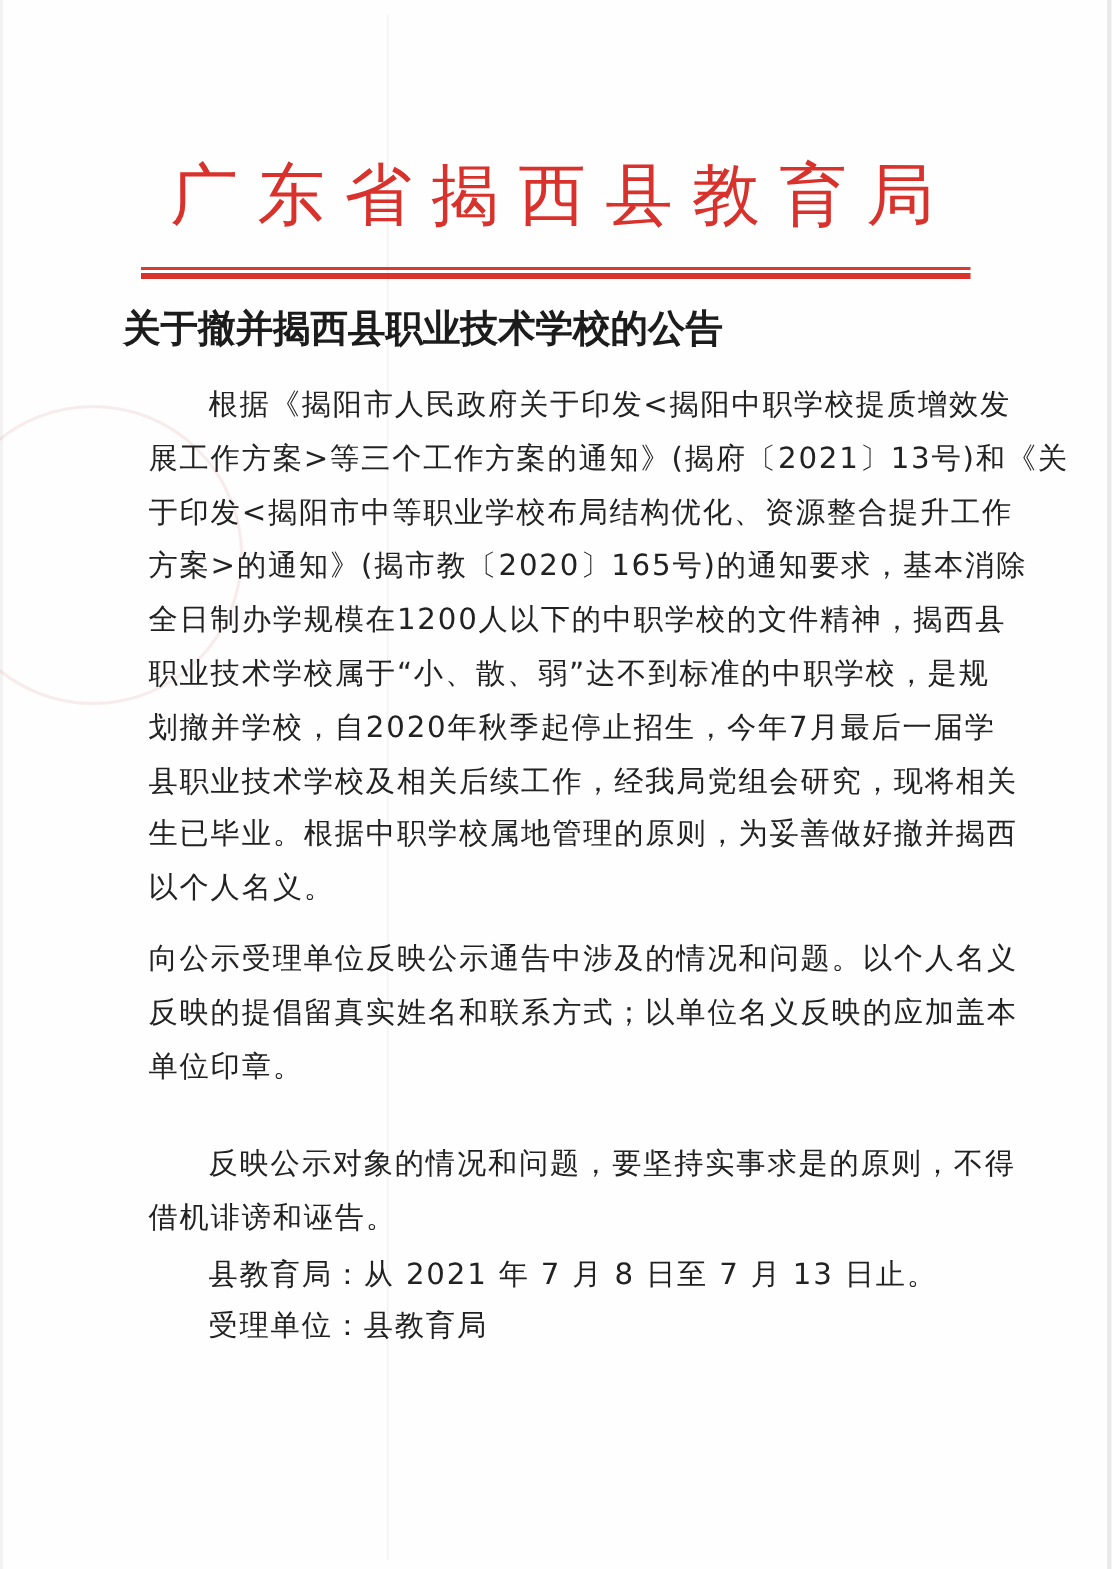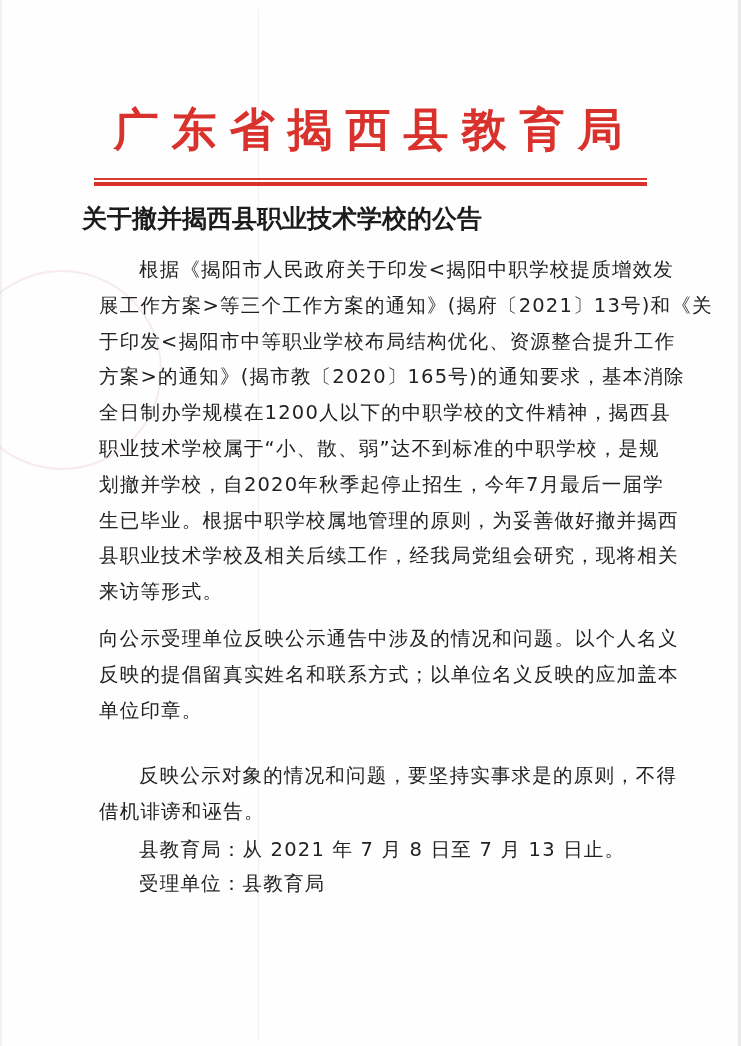--- a/index.html
+++ b/index.html
@@ -38,21 +38,21 @@
       border: 2px solid rgba(215, 150, 150, 0.18);
       box-sizing: border-box;
     }
     .letterhead {
       position: absolute;
       left: 95px; top: 100px;
       width: 555px;
       text-align: center;
       color: #d9312b;
       font-family: "DejaVu Serif", "Liberation Serif", serif;
-      font-weight: bold;
+      font-weight: normal;
       font-size: 45px;
       letter-spacing: 13px;
       line-height: 60px;
       white-space: nowrap;
     }
     .rule-thin {
       position: absolute;
       left: 92px; top: 178px;
       width: 553px; height: 2px;
       background: #db3a33;
@@ -112,23 +112,23 @@
   <div class="title">关于撤并揭西县职业技术学校的公告</div>
 
   <div class="body-text" id="para1">
     <span class="line indent">根据《揭阳市人民政府关于印发&lt;揭阳中职学校提质增效发</span>
     <span class="line">展工作方案&gt;等三个工作方案的通知》(揭府〔2021〕13号)和《关</span>
     <span class="line">于印发&lt;揭阳市中等职业学校布局结构优化、资源整合提升工作</span>
     <span class="line">方案&gt;的通知》(揭市教〔2020〕165号)的通知要求，基本消除</span>
     <span class="line">全日制办学规模在1200人以下的中职学校的文件精神，揭西县</span>
     <span class="line">职业技术学校属于“小、散、弱”达不到标准的中职学校，是规</span>
     <span class="line">划撤并学校，自2020年秋季起停止招生，今年7月最后一届学</span>
+    <span class="line">县职业技术学校及相关后续工作，经我局党组会研究，现将相关</span>
     <span class="line">生已毕业。根据中职学校属地管理的原则，为妥善做好撤并揭西</span>
-    <span class="line">县职业技术学校及相关后续工作，经我局党组会研究，现将相关</span>
-    <span class="line">来访等形式。</span>
+    <span class="line">以个人名义。</span>
   </div>
 
   <div class="body-text" id="para2">
     <span class="line">向公示受理单位反映公示通告中涉及的情况和问题。以个人名义</span>
     <span class="line">反映的提倡留真实姓名和联系方式；以单位名义反映的应加盖本</span>
     <span class="line">单位印章。</span>
   </div>
 
   <div class="body-text" id="para3">
     <span class="line indent">反映公示对象的情况和问题，要坚持实事求是的原则，不得</span>

